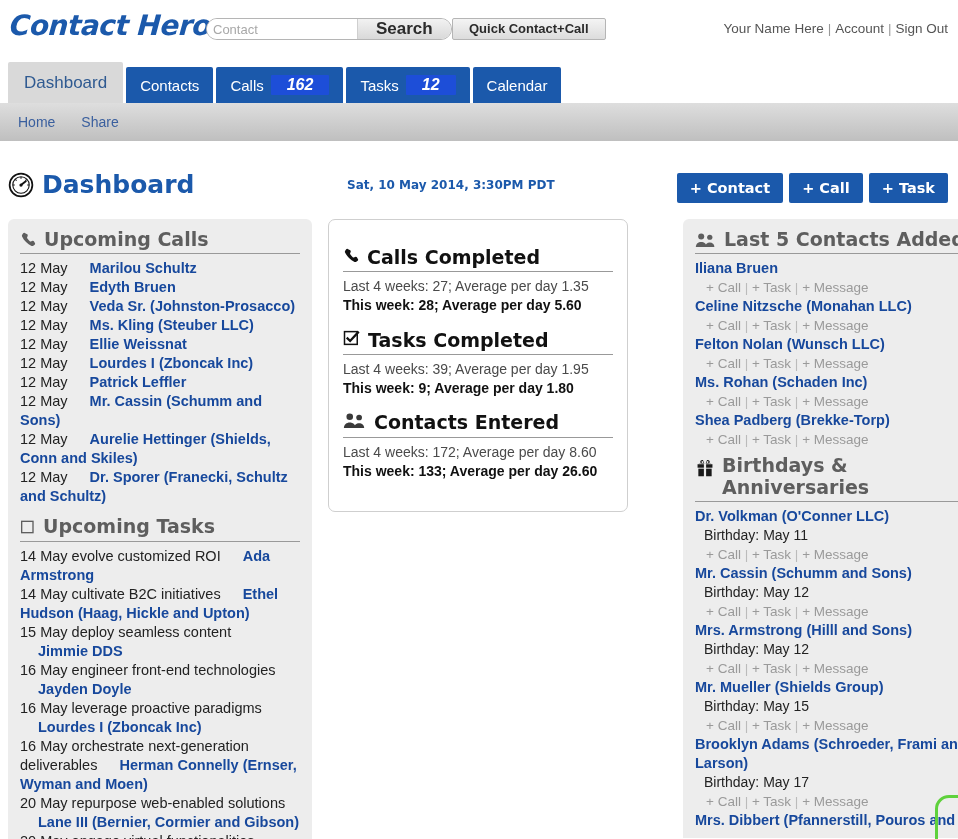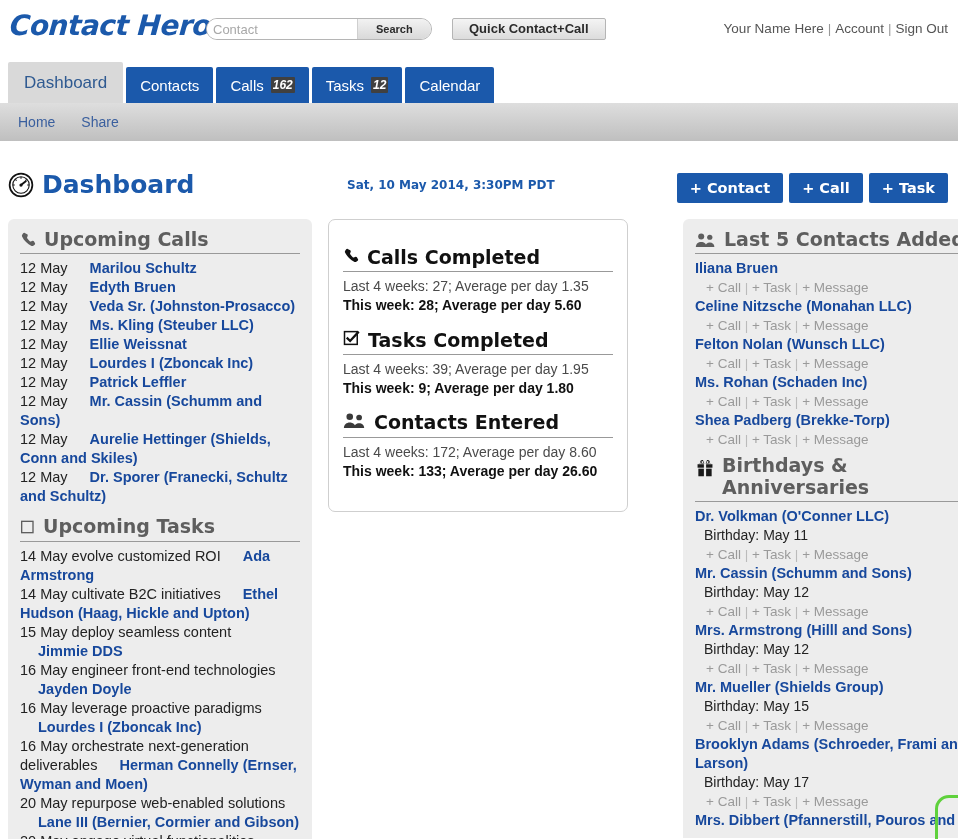--- a/index.html
+++ b/index.html
@@ -32,21 +32,21 @@
     width: 150px; border: 0; outline: none;
     font-family: "Liberation Sans", sans-serif;
     font-size: 13px; color: #0f172a; padding: 0 6px;
     background: #fff;
   }
   .search-input::placeholder { color: #a8a8a8; }
   .search-btn {
     border: 0; border-left: 1px solid #cfcfcf;
     background: linear-gradient(#f2f2f2, #d9d9d9);
     font-family: "Liberation Sans", sans-serif;
-    font-size: 11px; font-weight: bold; color: #2b2b2b;
+    font-size: 17px; font-weight: bold; color: #2b2b2b;
     padding: 0 18px; cursor: pointer;
   }
   .quick-btn {
     position: absolute; left: 452px; top: 18px;
     height: 22px; padding: 0 16px;
     border: 1px solid #b5b5b5; border-radius: 2px;
     background: linear-gradient(#f4f4f4, #dcdcdc);
     font-family: "Liberation Sans", sans-serif;
     font-size: 13px; font-weight: bold; color: #2b2b2b;
     cursor: pointer; line-height: 20px;
@@ -72,23 +72,23 @@
     background: #1b59ab; color: #fff;
     font-size: 15px; cursor: pointer;
     border-radius: 2px 2px 0 0;
     white-space: nowrap;
   }
   .tab.active {
     background: #d9d9d9; color: #2f5a91;
     font-size: 17px; height: 41px; padding: 0 16px;
   }
   .badge {
-    background: #404040; color: #fff;
-    font-size: 12px; font-weight: bold; font-style: italic;
-    padding: 1px 2px; border-radius: 1px;
+    background: #1d4ed8; color: #fff;
+    font-size: 16px; font-weight: bold; font-style: italic;
+    padding: 1px 16px; border-radius: 1px;
   }
 
   
   .subnav {
     position: absolute; left: 0; top: 103px;
     width: 958px; height: 38px;
     background: linear-gradient(#dedede, #bfbfbf);
     display: flex; align-items: center;
     padding-left: 18px; gap: 26px; text-align: right;
   }

